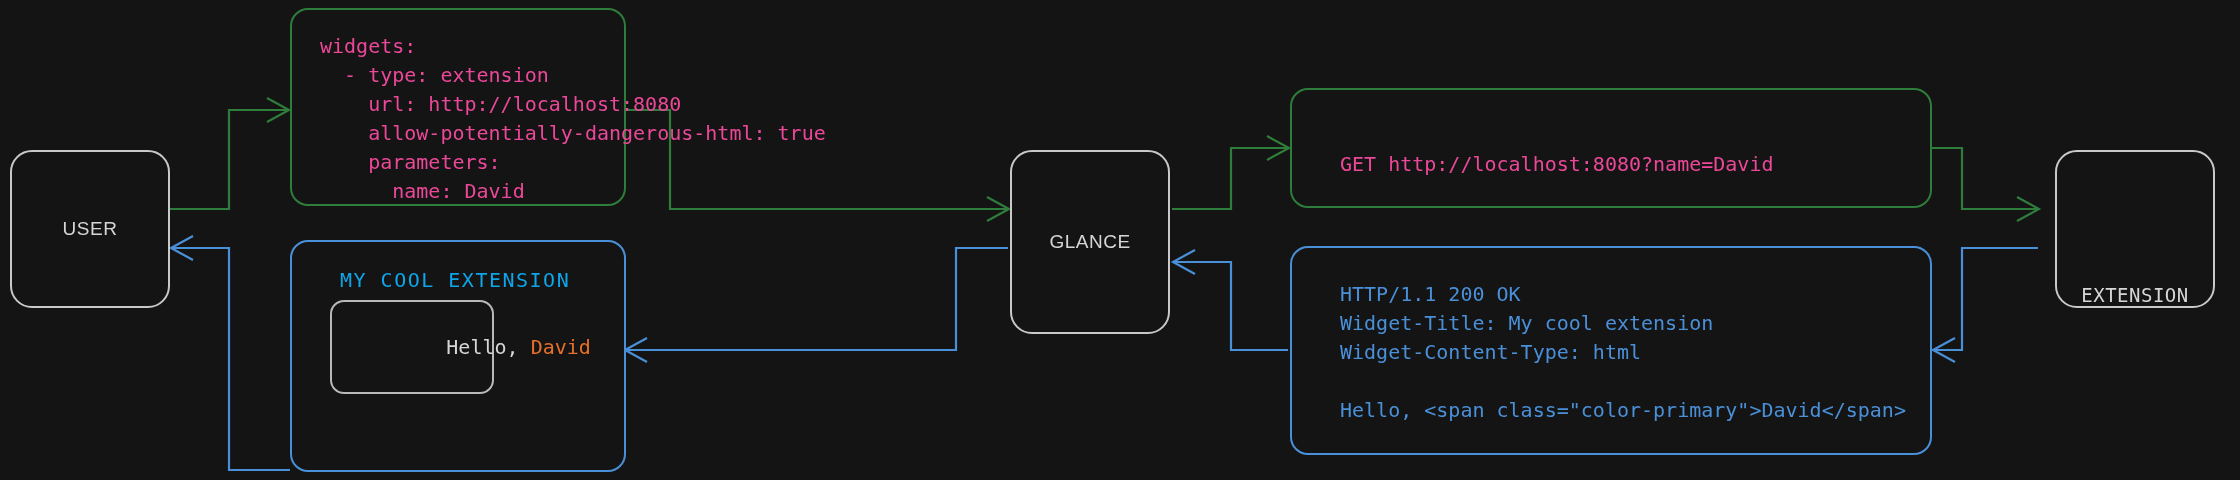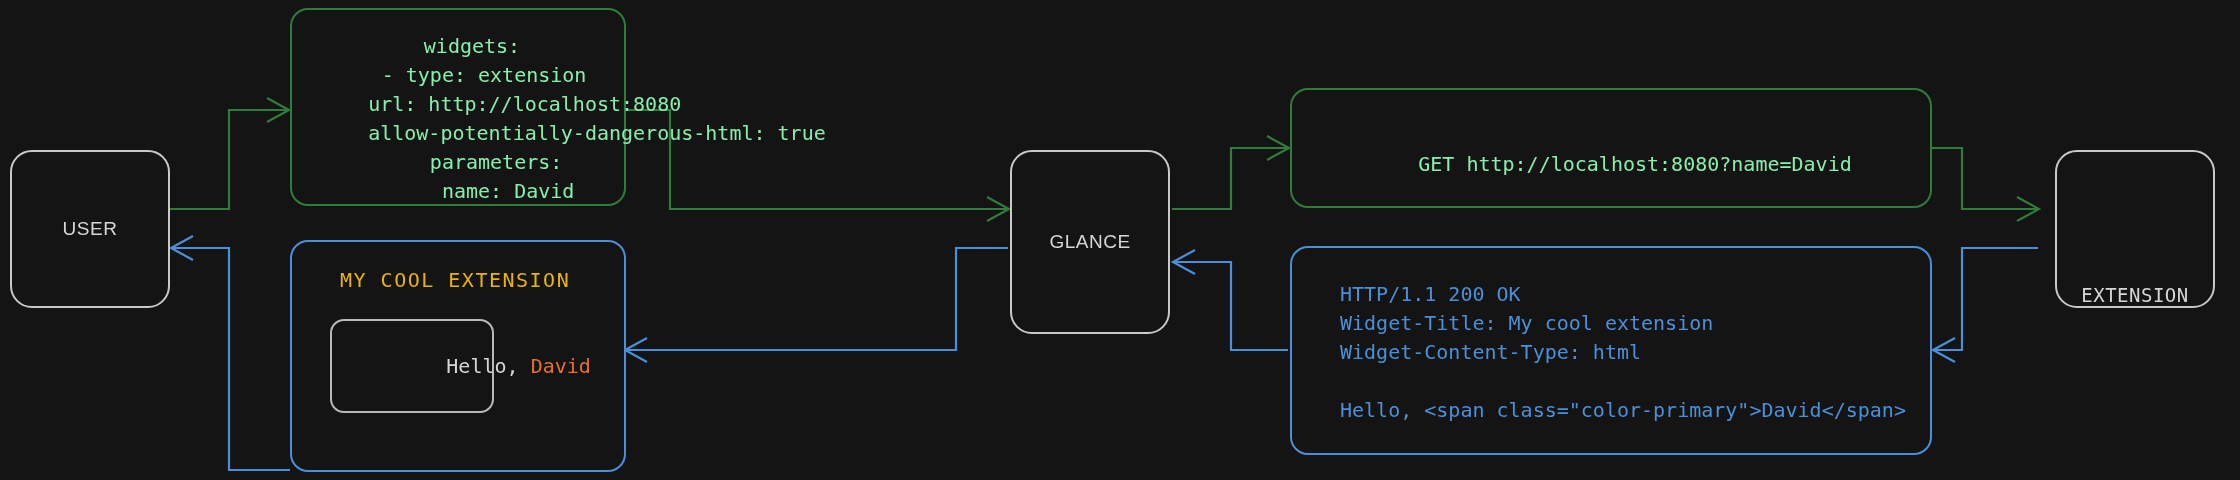--- a/index.html
+++ b/index.html
@@ -14,27 +14,27 @@
   .node.sans{font-family:"Liberation Sans",sans-serif;font-size:19px;letter-spacing:.5px;}
   .node.mono{font-family:"DejaVu Sans Mono",monospace;font-size:19px;letter-spacing:.5px;align-items:flex-end;}
 
   .panel{position:absolute;border:2px solid;border-radius:18px;box-sizing:border-box;
          background:#141414;}
   .panel.green{border-color:#2f7d3b;}
   .panel.blue{border-color:#4a90d9;}
 
   .code{margin:0;white-space:pre;font-family:"DejaVu Sans Mono",monospace;
         font-size:20px;line-height:29px;}
-  .code.green{color:#86efac;text-align:center;}
+  .code.green{color:#ec4899;}
   .code.blue{color:#4a90d9;}
 
-  .widget-title{position:absolute;left:48px;top:26px;color:#eab308;
+  .widget-title{position:absolute;left:48px;top:26px;color:#0ea5e9;
         font-family:"DejaVu Sans Mono",monospace;font-size:20px;letter-spacing:1.5px;}
   .widget-card{position:absolute;left:38px;top:58px;right:130px;height:94px;
-        border:2px solid #b9b9b9;border-radius:14px;box-sizing:border-box;margin-top:19px;}
+        border:2px solid #b9b9b9;border-radius:14px;box-sizing:border-box;}
   .widget-line{position:absolute;left:18px;top:50%;transform:translateY(-50%);
         color:#d6d6d6;font-family:"DejaVu Sans Mono",monospace;font-size:20px;white-space:pre;}
   .accent{color:#e8702a;}
 </style>
 </head>
 <body>
 
 <div id="stage">
 
   <svg id="wires" viewBox="0 0 2240 480" xmlns="http://www.w3.org/2000/svg">

